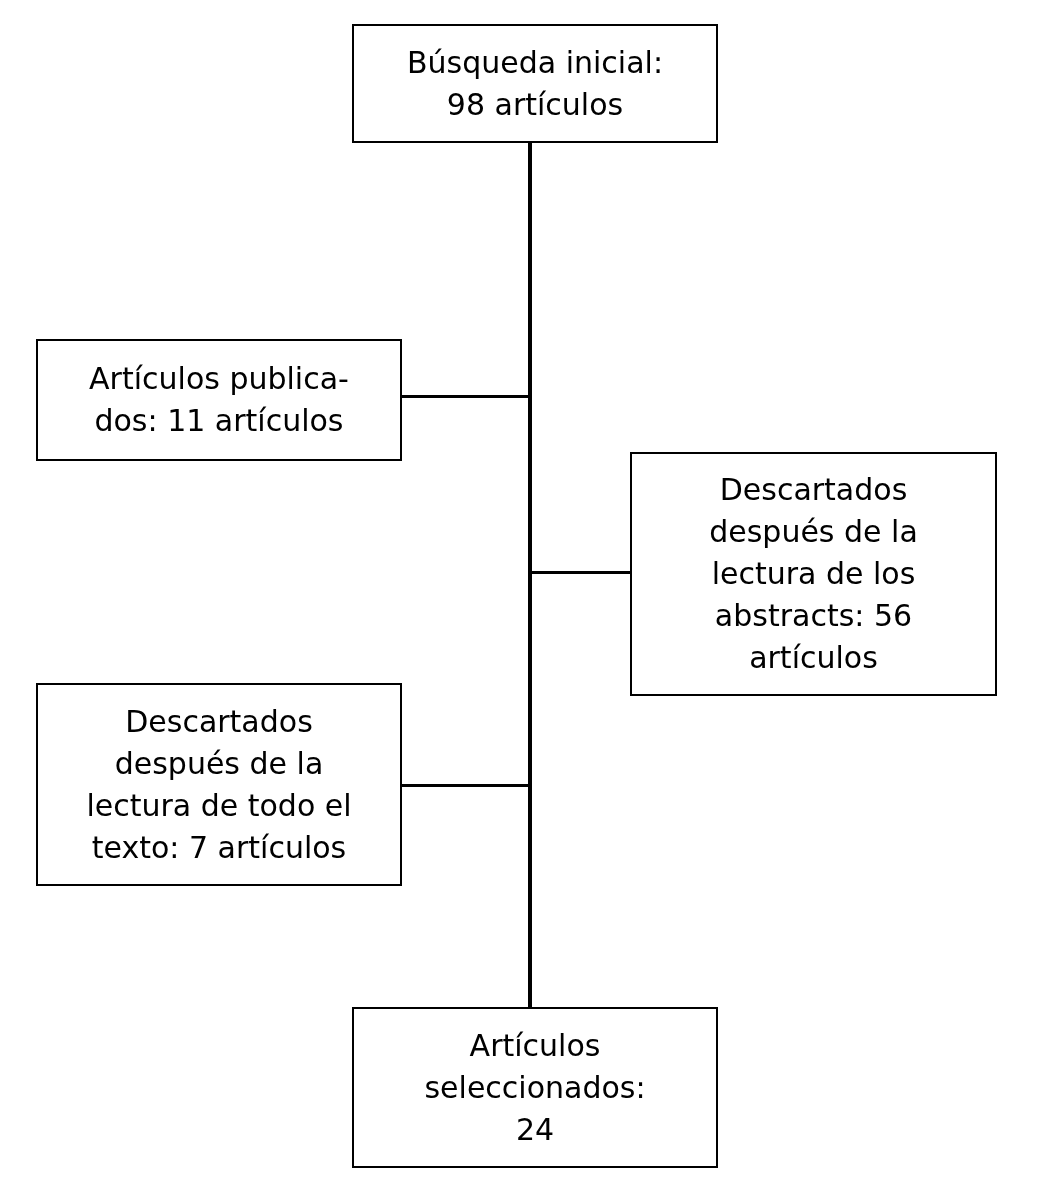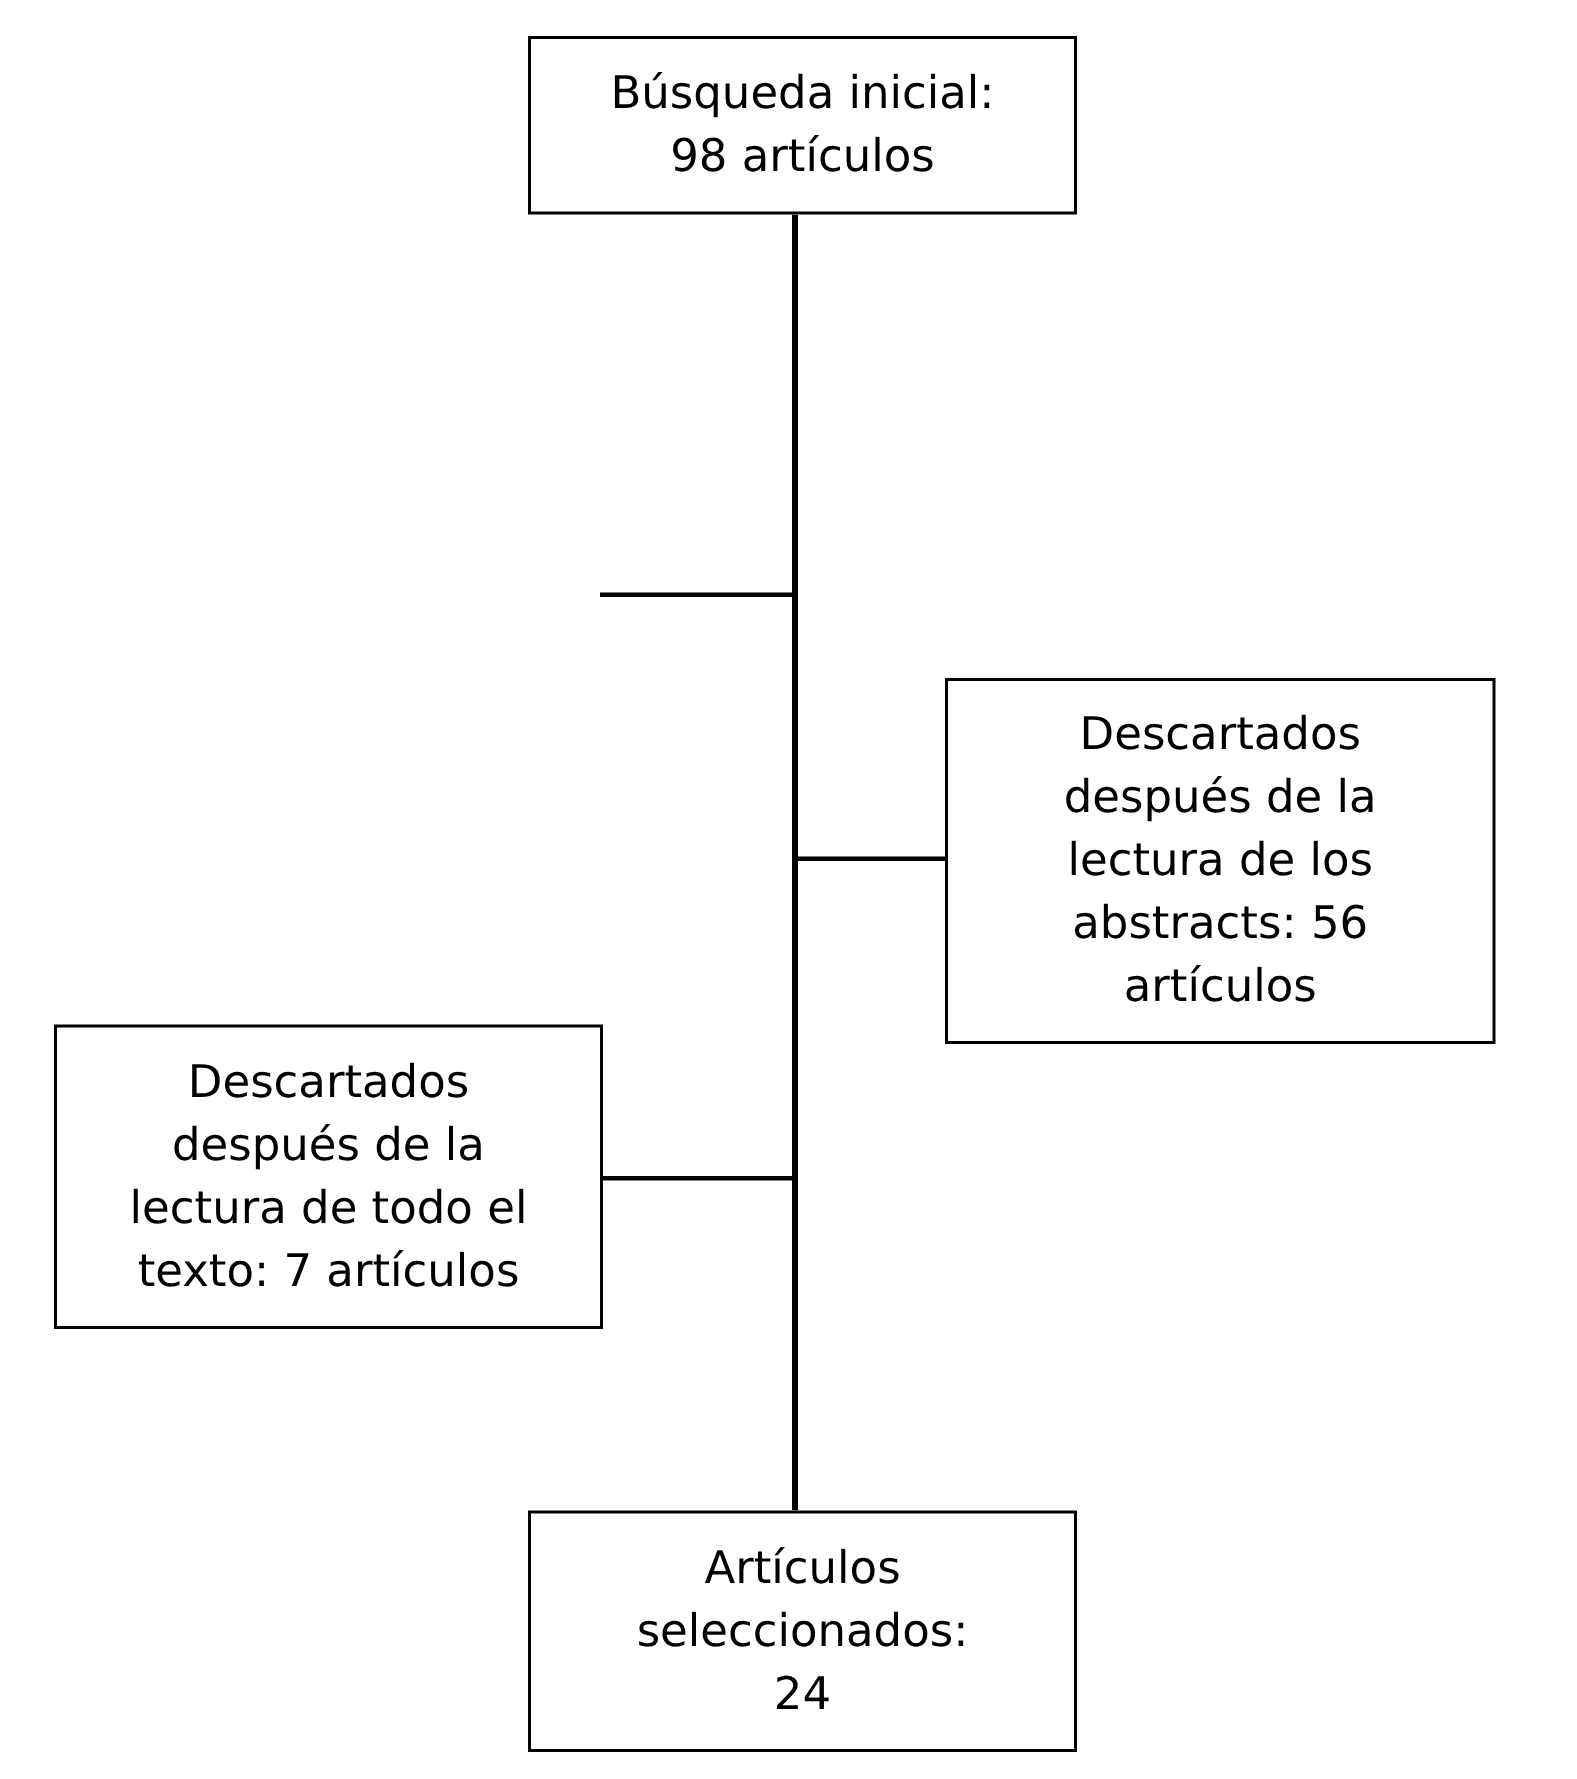--- a/index.html
+++ b/index.html
@@ -63,20 +63,22 @@
 
   <div class="connector" id="link-published"></div>
 
   <div class="connector" id="link-abstracts"></div>
 
   <div class="connector" id="link-fulltext"></div>
 
   <div class="node" id="node-initial">Búsqueda inicial:
 98 artículos</div>
 
+  <div class="node" id="node-published">Artículos publica-
+dos: 11 artículos</div>
 
   <div class="node" id="node-abstracts">Descartados
 después de la
 lectura de los
 abstracts: 56
 artículos</div>
 
   <div class="node" id="node-fulltext">Descartados
 después de la
 lectura de todo el

